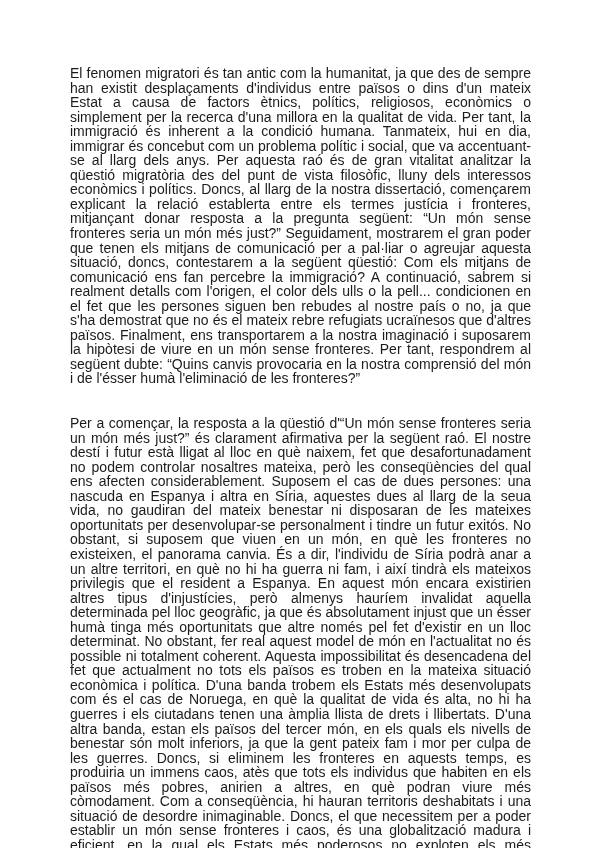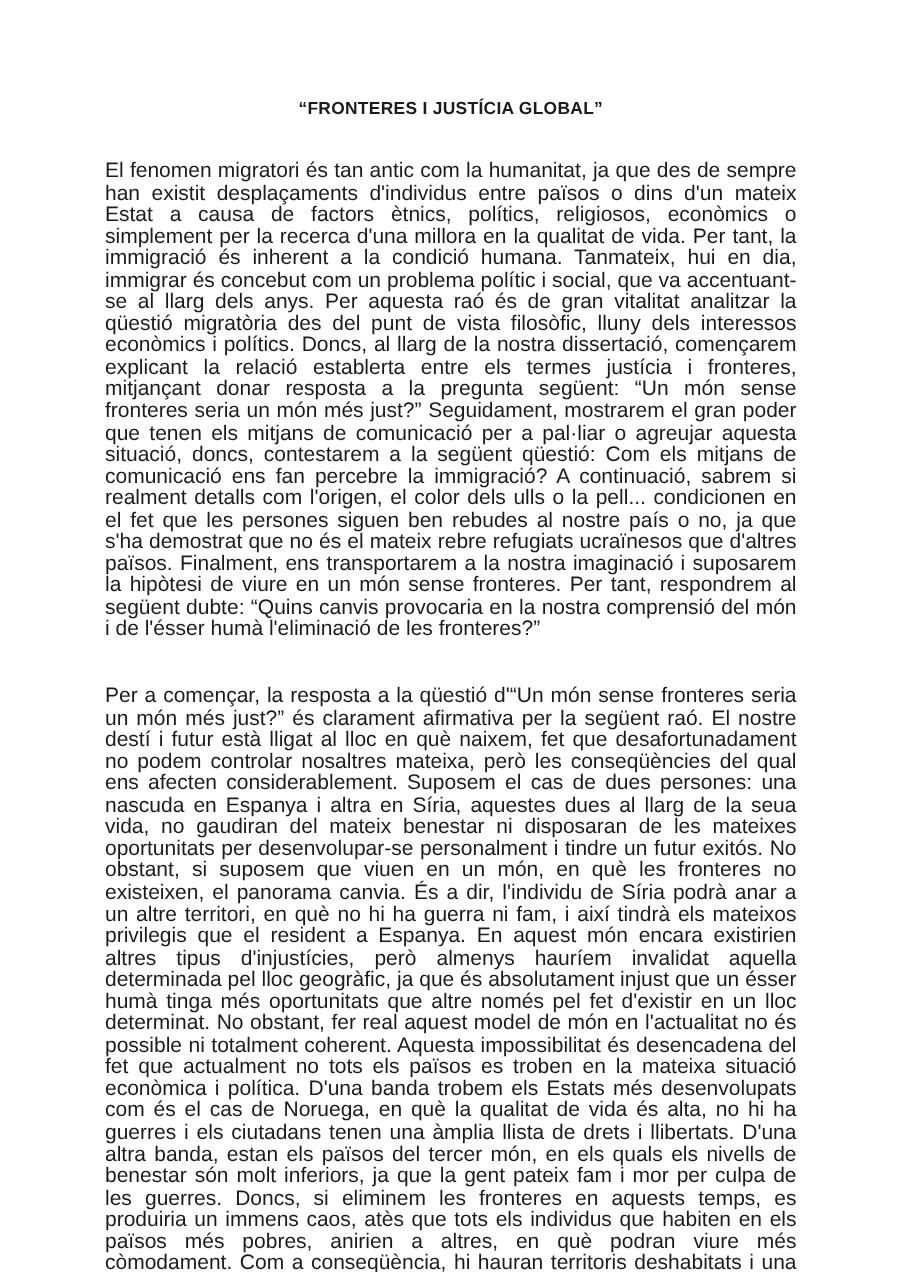--- a/index.html
+++ b/index.html
@@ -33,16 +33,15 @@
     line-height: 14.55px;
     text-align: justify;
     margin: 0 0 30px 0;
     white-space: normal;
   }
 </style>
 </head>
 <body>
 
 <div class="page">
-  <h1 class="doc-title">“FRONTERES I JUSTÍCIA GLOBAL”</h1>
   <p class="para">El fenomen migratori és tan antic com la humanitat, ja que des de sempre han existit desplaçaments d'individus entre països o dins d'un mateix Estat a causa de factors ètnics, polítics, religiosos, econòmics o simplement per la recerca d'una millora en la qualitat de vida. Per tant, la immigració és inherent a la condició humana. Tanmateix, hui en dia, immigrar és concebut com un problema polític i social, que va accentuant-se al llarg dels anys. Per aquesta raó és de gran vitalitat analitzar la qüestió migratòria des del punt de vista filosòfic, lluny dels interessos econòmics i polítics. Doncs, al llarg de la nostra dissertació, començarem explicant la relació establerta entre els termes justícia i fronteres, mitjançant donar resposta a la pregunta següent: “Un món sense fronteres seria un món més just?” Seguidament, mostrarem el gran poder que tenen els mitjans de comunicació per a pal·liar o agreujar aquesta situació, doncs, contestarem a la següent qüestió: Com els mitjans de comunicació ens fan percebre la immigració?  A continuació, sabrem si realment detalls com l'origen, el color dels ulls o la pell... condicionen en el fet que les persones siguen ben rebudes al nostre país o no, ja que s'ha demostrat que no és el mateix rebre refugiats ucraïnesos que d'altres països. Finalment, ens transportarem a la nostra imaginació i suposarem la hipòtesi de viure en un món sense fronteres. Per tant, respondrem al següent dubte: “Quins canvis provocaria en la nostra comprensió del món i de l'ésser humà l'eliminació de les fronteres?”</p>
   <p class="para">Per a començar, la resposta a la qüestió d'“Un món sense fronteres seria un món més just?” és clarament afirmativa per la següent raó. El nostre destí i futur està lligat al lloc en què naixem, fet que desafortunadament no podem controlar nosaltres mateixa, però les conseqüències del qual ens afecten considerablement. Suposem el cas de dues persones: una nascuda en Espanya i altra en Síria, aquestes dues al llarg de la seua vida, no gaudiran del mateix benestar ni disposaran de les mateixes oportunitats per desenvolupar-se personalment i tindre un futur exitós. No obstant, si suposem que viuen en un món, en què les fronteres no existeixen, el panorama canvia. És a dir, l'individu de Síria podrà anar a un altre territori, en què no hi ha guerra ni fam, i així  tindrà els mateixos privilegis que el resident a Espanya. En aquest món encara existirien altres tipus d'injustícies, però almenys hauríem invalidat aquella determinada pel lloc geogràfic, ja que és absolutament injust que un ésser humà tinga més oportunitats que altre només pel fet d'existir en un lloc determinat. No obstant, fer real aquest model de món en l'actualitat no és possible ni totalment coherent. Aquesta impossibilitat és desencadena del fet que actualment no tots els països es troben en la mateixa situació econòmica i política. D'una banda trobem els Estats més desenvolupats com és el cas de Noruega, en què la qualitat de vida és alta, no hi ha guerres i els ciutadans tenen una àmplia llista de drets i llibertats. D'una altra banda, estan els països del tercer món,  en els quals els nivells de benestar són molt inferiors, ja que la gent pateix fam i mor per culpa de les guerres. Doncs, si eliminem les fronteres en aquests temps, es produiria un immens caos, atès que tots els individus que habiten en els països més pobres, anirien a altres, en què podran viure més còmodament. Com a conseqüència, hi hauran territoris deshabitats i una situació de desordre inimaginable. Doncs, el que necessitem per a poder establir un món sense fronteres i caos, és una globalització madura i eficient, en la qual els Estats més poderosos no exploten els més vulnerables, sinó que els proposen ajuda per prosperar financerament i socialment. D'aquesta manera, malgrat que no hi haja</p>
 </div>
 
 </body></html>

